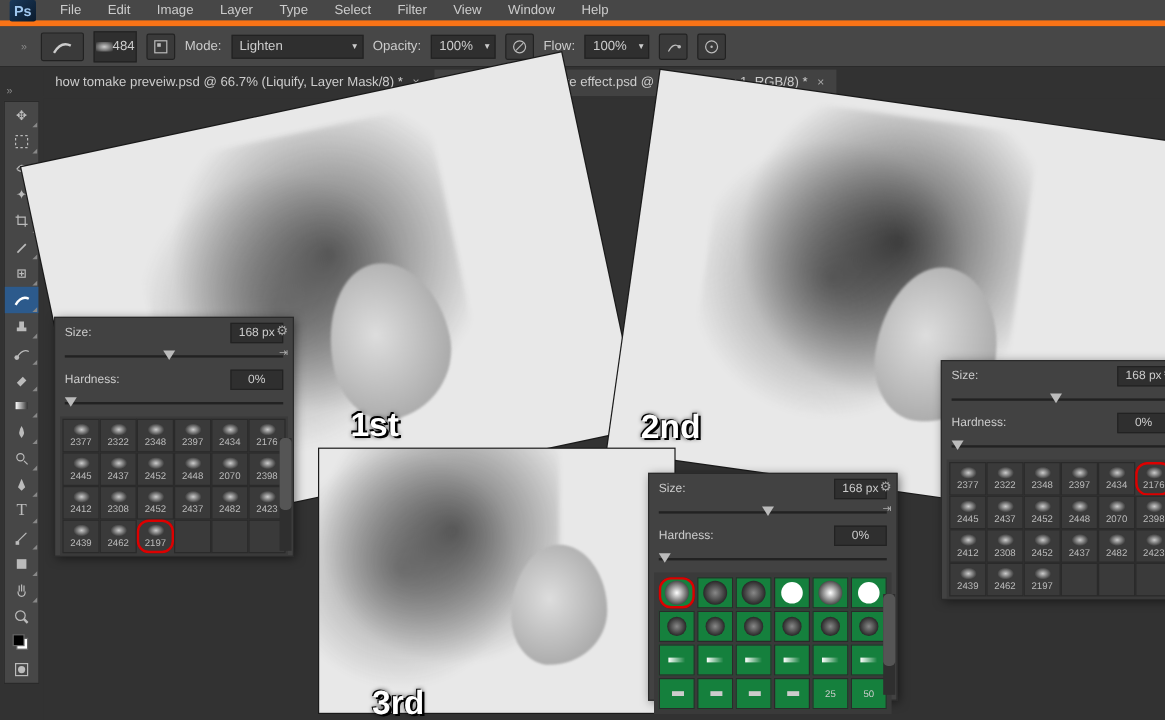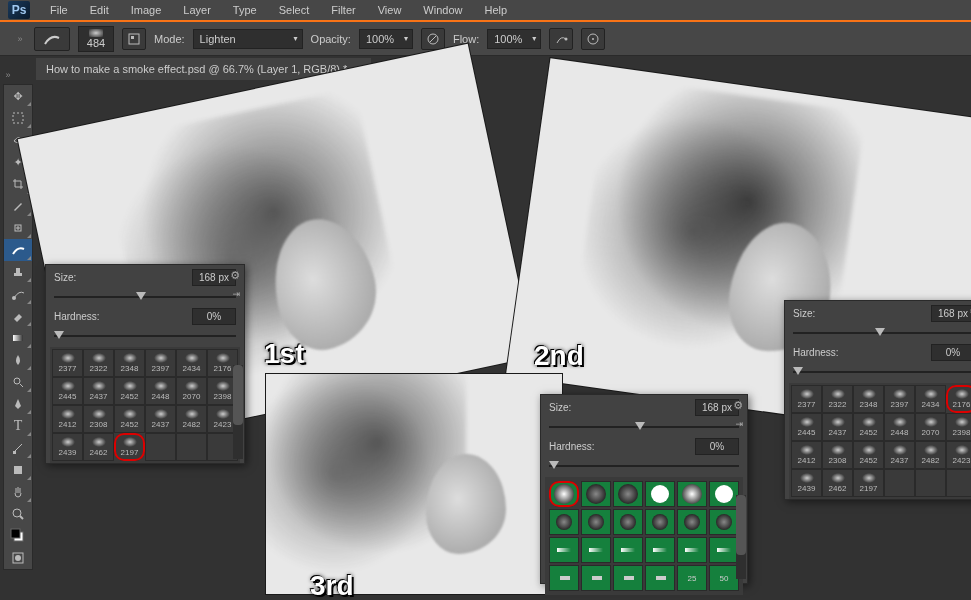--- a/index.html
+++ b/index.html
@@ -1,22 +1,22 @@
 <!DOCTYPE html>
 <html><head>
 <meta charset="utf-8">
 <style>
 *{margin:0;padding:0;box-sizing:border-box;font-family:Tahoma,Arial,sans-serif;font-size:11px;color:#ccc;user-select:none}
 body{background:#323232;width:971px;height:600px;overflow:hidden;position:relative}
-.menubar{background:#474747;height:22px;display:flex;align-items:center;padding-left:8px;gap:2px;border-bottom:2px solid #f97316}
+.menubar{background:#474747;height:22px;display:flex;align-items:center;padding-left:8px;gap:2px;border-bottom:5px solid #f97316}
 .logo{width:22px;height:18px;background:linear-gradient(135deg,#1a3a5c,#0a1a2c);color:#a0c8f0;font-weight:bold;font-size:12px;display:flex;align-items:center;justify-content:center;border-radius:2px;margin-right:8px}
 .menu-item{padding:3px 10px;cursor:pointer}
 .optbar{background:#474747;height:34px;display:flex;align-items:center;padding-left:14px;gap:8px;border-bottom:1px solid #2a2a2a}
 .tool-ico{width:36px;height:24px;background:#3a3a3a;border:1px solid #222;border-radius:2px;display:flex;align-items:center;justify-content:center}
-.brush-preset{width:36px;height:26px;background:#2f2f2f;border:1px solid #222;display:flex;flex-direction:column;align-items:center;justify-content:center;font-size:9px}
+.brush-preset{width:36px;height:26px;background:#2f2f2f;border:1px solid #222;display:flex;flex-direction:row;align-items:center;justify-content:center;font-size:9px}
 .opt-label{color:#ccc}
 .dropdown{background:#2f2f2f;border:1px solid #222;height:20px;padding:2px 20px 2px 6px;position:relative;display:flex;align-items:center}
 .dropdown::after{content:'▾';position:absolute;right:4px;font-size:8px}
 .icon-btn{width:24px;height:22px;background:#3a3a3a;border:1px solid #222;border-radius:2px;display:flex;align-items:center;justify-content:center}
 .chev-strip{width:12px;height:30px;display:flex;align-items:center;justify-content:center;color:#888;font-size:9px}
 .tabbar{background:#323232;height:24px;display:flex;align-items:flex-end;padding-left:36px;gap:2px}
 .tab{background:#424242;padding:5px 10px;font-size:11px;color:#ccc;display:flex;align-items:center;gap:8px}
 .tab.active{background:#323232;color:#e0e0e0}
 .tab .x{color:#aaa;font-size:10px}
 .toolbar{position:absolute;left:3px;top:84px;width:30px;background:#474747;border:1px solid #2a2a2a;display:flex;flex-direction:column}
@@ -26,21 +26,21 @@
 .canvas{position:absolute;left:36px;top:82px;right:0;bottom:0;background:#323232}
 .artboard{position:absolute;background:#e8e8e8;box-shadow:0 0 0 1px #1a1a1a;overflow:hidden}
 .art1{left:10px;top:6px;width:460px;height:320px}
 .art2{left:490px;top:6px;width:450px;height:320px}
 .art3{left:230px;top:292px;width:296px;height:220px}
 .smoke{position:absolute;width:260px;height:260px;background:radial-gradient(circle at 60% 40%,rgba(40,40,40,0.7),transparent 60%),radial-gradient(circle at 40% 55%,rgba(60,60,60,0.5),transparent 55%);filter:blur(2px)}
 .rot{transform:rotate(-12deg)}
 .rot2{transform:rotate(8deg)}
 .face{position:absolute;width:100px;height:130px;background:radial-gradient(ellipse at 40% 45%,#ddd,#999);border-radius:50% 50% 60% 40%/60% 55% 45% 40%;filter:blur(1px)}
 .lbl{position:absolute;font-size:28px;font-weight:bold;color:#fff;text-shadow:0 0 4px #000,2px 2px 0 #000,-1px -1px 0 #000}
-.lbl1{left:228px;top:256px}
+.lbl1{left:256px;top:256px}
 .lbl2{left:498px;top:258px}
 .lbl3{left:274px;top:488px}
 .panel{position:absolute;background:#424242;border:1px solid #2a2a2a;box-shadow:2px 2px 8px rgba(0,0,0,0.5)}
 .p1{left:9px;top:182px;width:200px;height:200px}
 .p2{left:748px;top:218px;width:200px;height:200px}
 .p3{left:504px;top:312px;width:208px;height:190px}
 .panel-row{display:flex;align-items:center;padding:4px 8px;gap:6px}
 .panel-lbl{flex:0 0 50px;color:#ccc;font-size:10px}
 .val-box{background:#2f2f2f;border:1px solid #222;padding:2px 6px;font-size:10px;min-width:44px;text-align:center}
 .slider{height:14px;position:relative;margin:0 8px}
@@ -124,20 +124,24 @@
       <svg width="14" height="14">
         <circle cx="7" cy="7" r="5" fill="none" stroke="#bbb"></circle>
         <circle cx="7" cy="7" r="1" fill="#bbb"></circle>
       </svg>
     </div>
 </div>
 
 <div class="chev-strip" style="position:absolute;left:2px;top:60px">»</div>
 
 <div class="tabbar">
+  <div class="tab active">
+    <span>how tomake preveiw.psd @ 66.7% (Liquify, Layer Mask/8) *</span>
+    <span class="x">×</span>
+  </div>
   <div class="tab">
     <span>How to make a smoke effect.psd @ 66.7% (Layer 1, RGB/8) *</span>
     <span class="x">×</span>
   </div>
 </div>
 
 <div class="toolbar">
   <div class="tool">✥<span class="tri"></span></div>
   <div class="tool">
       <svg width="14" height="14">

